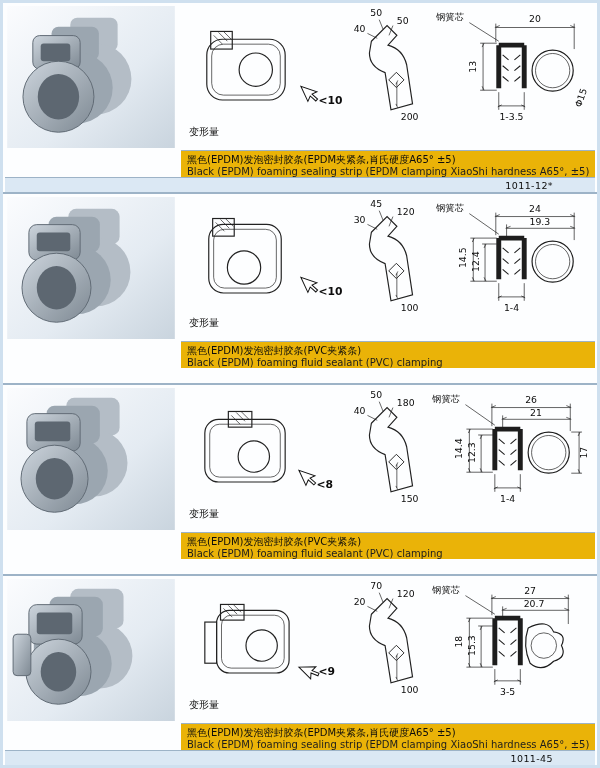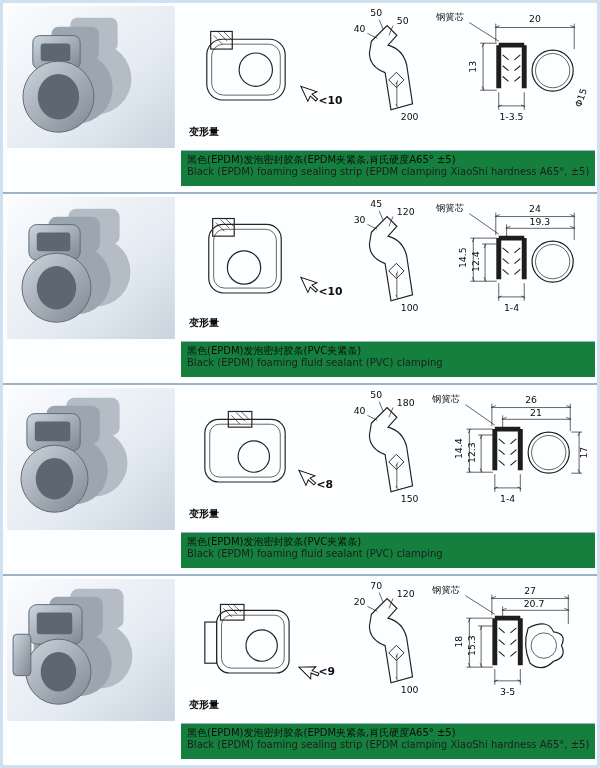--- a/index.html
+++ b/index.html
@@ -5,22 +5,22 @@
   *{box-sizing:border-box}
   html,body{margin:0;padding:0;background:#b9cfe3}
   .page{width:600px;height:768px;background:#cfe0ef;padding:3px;display:flex;flex-direction:column;
         font-family:"DejaVu Sans","Liberation Sans",sans-serif;position:relative}
   .row{position:relative;flex:1;background:#fdfeff;border-bottom:2px solid #9db3c7;overflow:hidden}
   .row:last-child{border-bottom:none}
   .photo{position:absolute;left:3px;top:3px;width:170px;height:142px}
   .photo svg{width:100%;height:100%;display:block}
   .drawings{position:absolute;left:176px;top:1px;width:422px;height:145px}
   .drawings svg{width:100%;height:100%;display:block}
-  .deform{position:absolute;left:186px;top:122px;font-size:10px;font-weight:bold;color:#0c0c0c}
-  .descbar{position:absolute;left:178px;right:2px;top:147px;height:36px;border-top:1px solid #9db3c7;padding:2px 4px 0 6px;background:#15803d}
+  .deform{position:absolute;left:186px;top:122px;font-size:10px;font-weight:normal;color:#0c0c0c}
+  .descbar{position:absolute;left:178px;right:2px;top:147px;height:27px;border-top:1px solid #9db3c7;padding:2px 4px 0 6px;background:#eab308}
   .cn{font-size:10px;color:#0c0c0c;line-height:13px;white-space:nowrap}
   .en{font-size:10px;color:#1d1d1d;line-height:11px;white-space:nowrap}
   .partstrip{position:absolute;left:2px;right:2px;top:174px;bottom:0;border-top:1px solid #9db3c7;background:#dbe8f4}
   .part{position:absolute;right:42px;top:2px;font-size:9.5px;color:#0c0c0c;letter-spacing:.4px}
   svg text{font-family:"DejaVu Sans","Liberation Sans",sans-serif}
   .dim{font-size:9.5px;fill:#0c0c0c}
   .dimb{font-size:11px;fill:#0c0c0c;font-weight:bold}
 </style>
 </head>
 <body>
@@ -94,20 +94,23 @@
           <path d="M66,98 H92 M66,84 v18 M92,84 v18 M69,97 l-4,2 M89,97 l4,2" stroke-width="0.7"></path>
           <text x="79" y="112" text-anchor="middle" class="dim" fill="#0c0c0c" stroke="none">1-3.5</text>
           <text transform="rotate(-72 150 100)" x="150" y="100" class="dim" fill="#0c0c0c" stroke="none">Φ15</text>
         </g>
       </svg>
     </div>
     <div class="deform">变形量</div>
     <div class="descbar">
       <div class="cn">黑色(EPDM)发泡密封胶条(EPDM夹紧条,肖氏硬度A65° ±5)</div>
       <div class="en">Black (EPDM) foaming sealing strip (EPDM clamping XiaoShi hardness A65°, ±5)</div>
+    </div>
+    <div class="partstrip">
+      <span class="part">1011-12*</span>
     </div>
   </section>
 
   <section class="row">
     <div class="photo">
       <svg viewBox="0 0 170 144">
         <defs>
           <linearGradient id="bg1" x1="0" y1="0" x2="1" y2="1">
             <stop offset="0" stop-color="#fbfcfe"></stop>
               <stop offset="0.6" stop-color="#e4ebf2"></stop>
@@ -341,15 +344,18 @@
           <path d="M66,100 H92 M66,88 v16 M92,88 v16 M69,99 l-4,2 M89,99 l4,2" stroke-width="0.7"></path>
           <text x="79" y="114" text-anchor="middle" class="dim" fill="#0c0c0c" stroke="none">3-5</text>
         </g>
       </svg>
     </div>
     <div class="deform">变形量</div>
     <div class="descbar">
       <div class="cn">黑色(EPDM)发泡密封胶条(EPDM夹紧条,肖氏硬度A65° ±5)</div>
       <div class="en">Black (EPDM) foaming sealing strip (EPDM clamping XiaoShi hardness A65°, ±5)</div>
     </div>
+    <div class="partstrip">
+      <span class="part">1011-45</span>
+    </div>
   </section>
 
 </div>
 
 </body></html>

